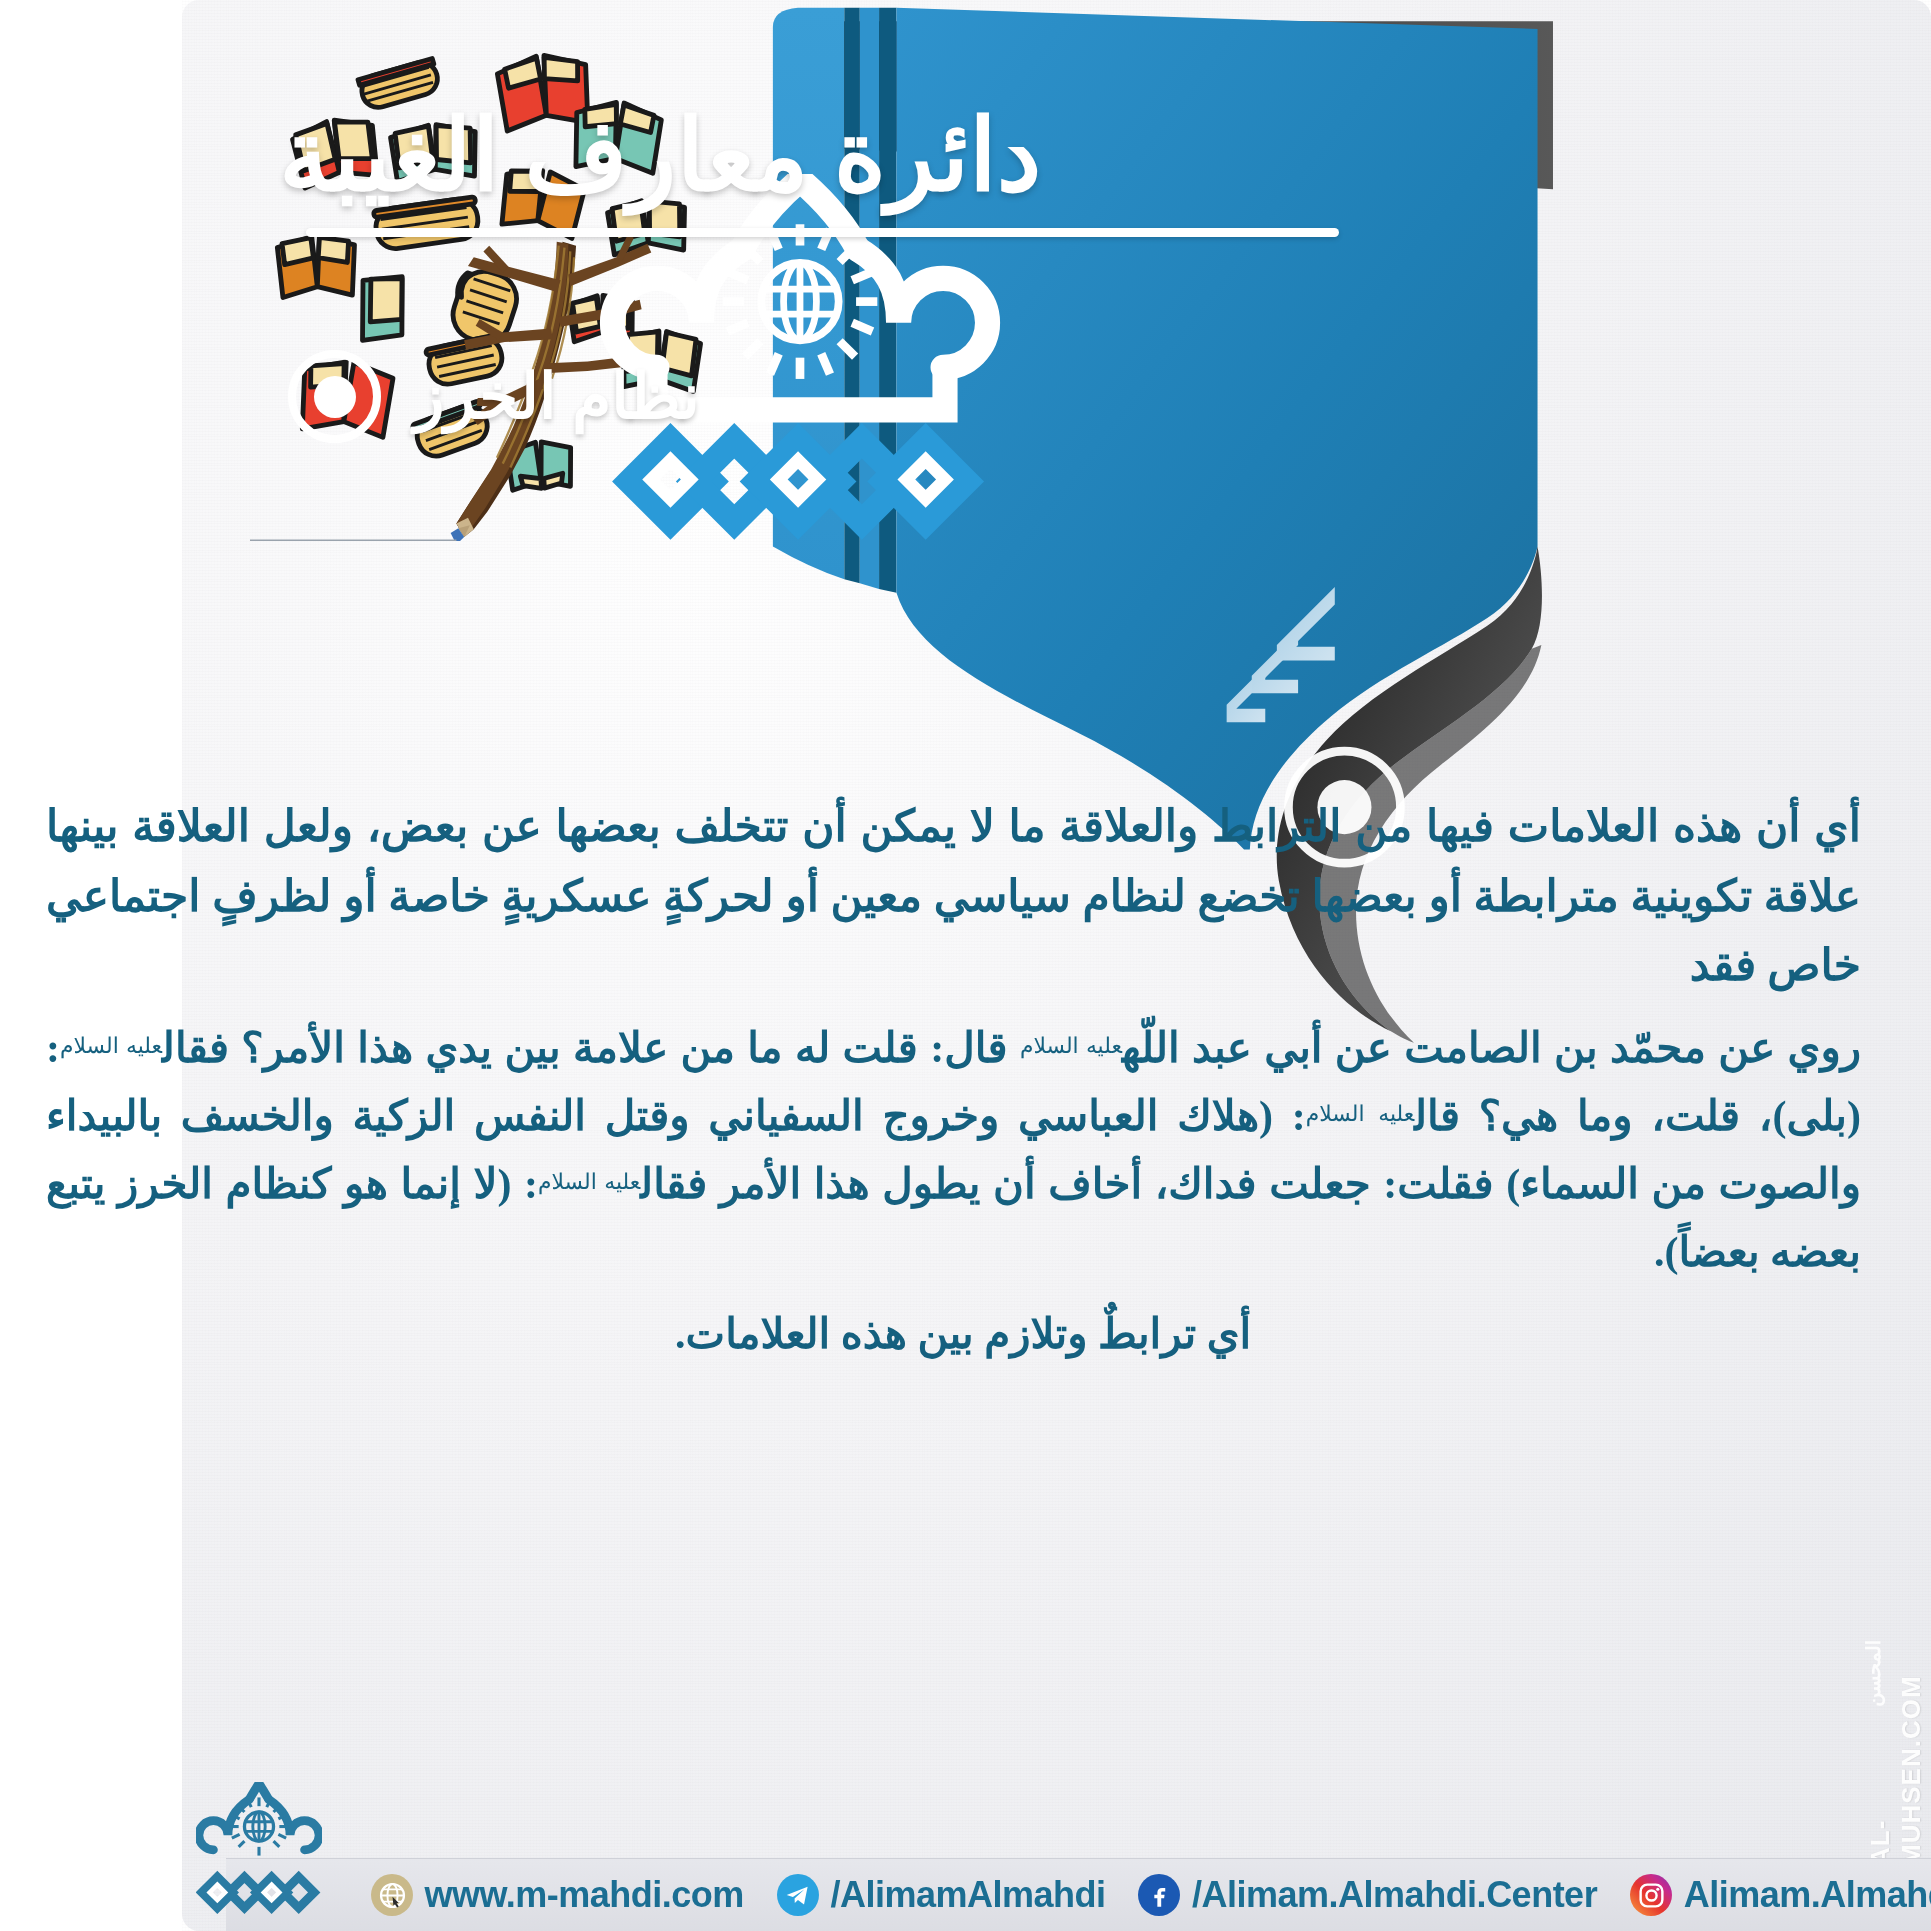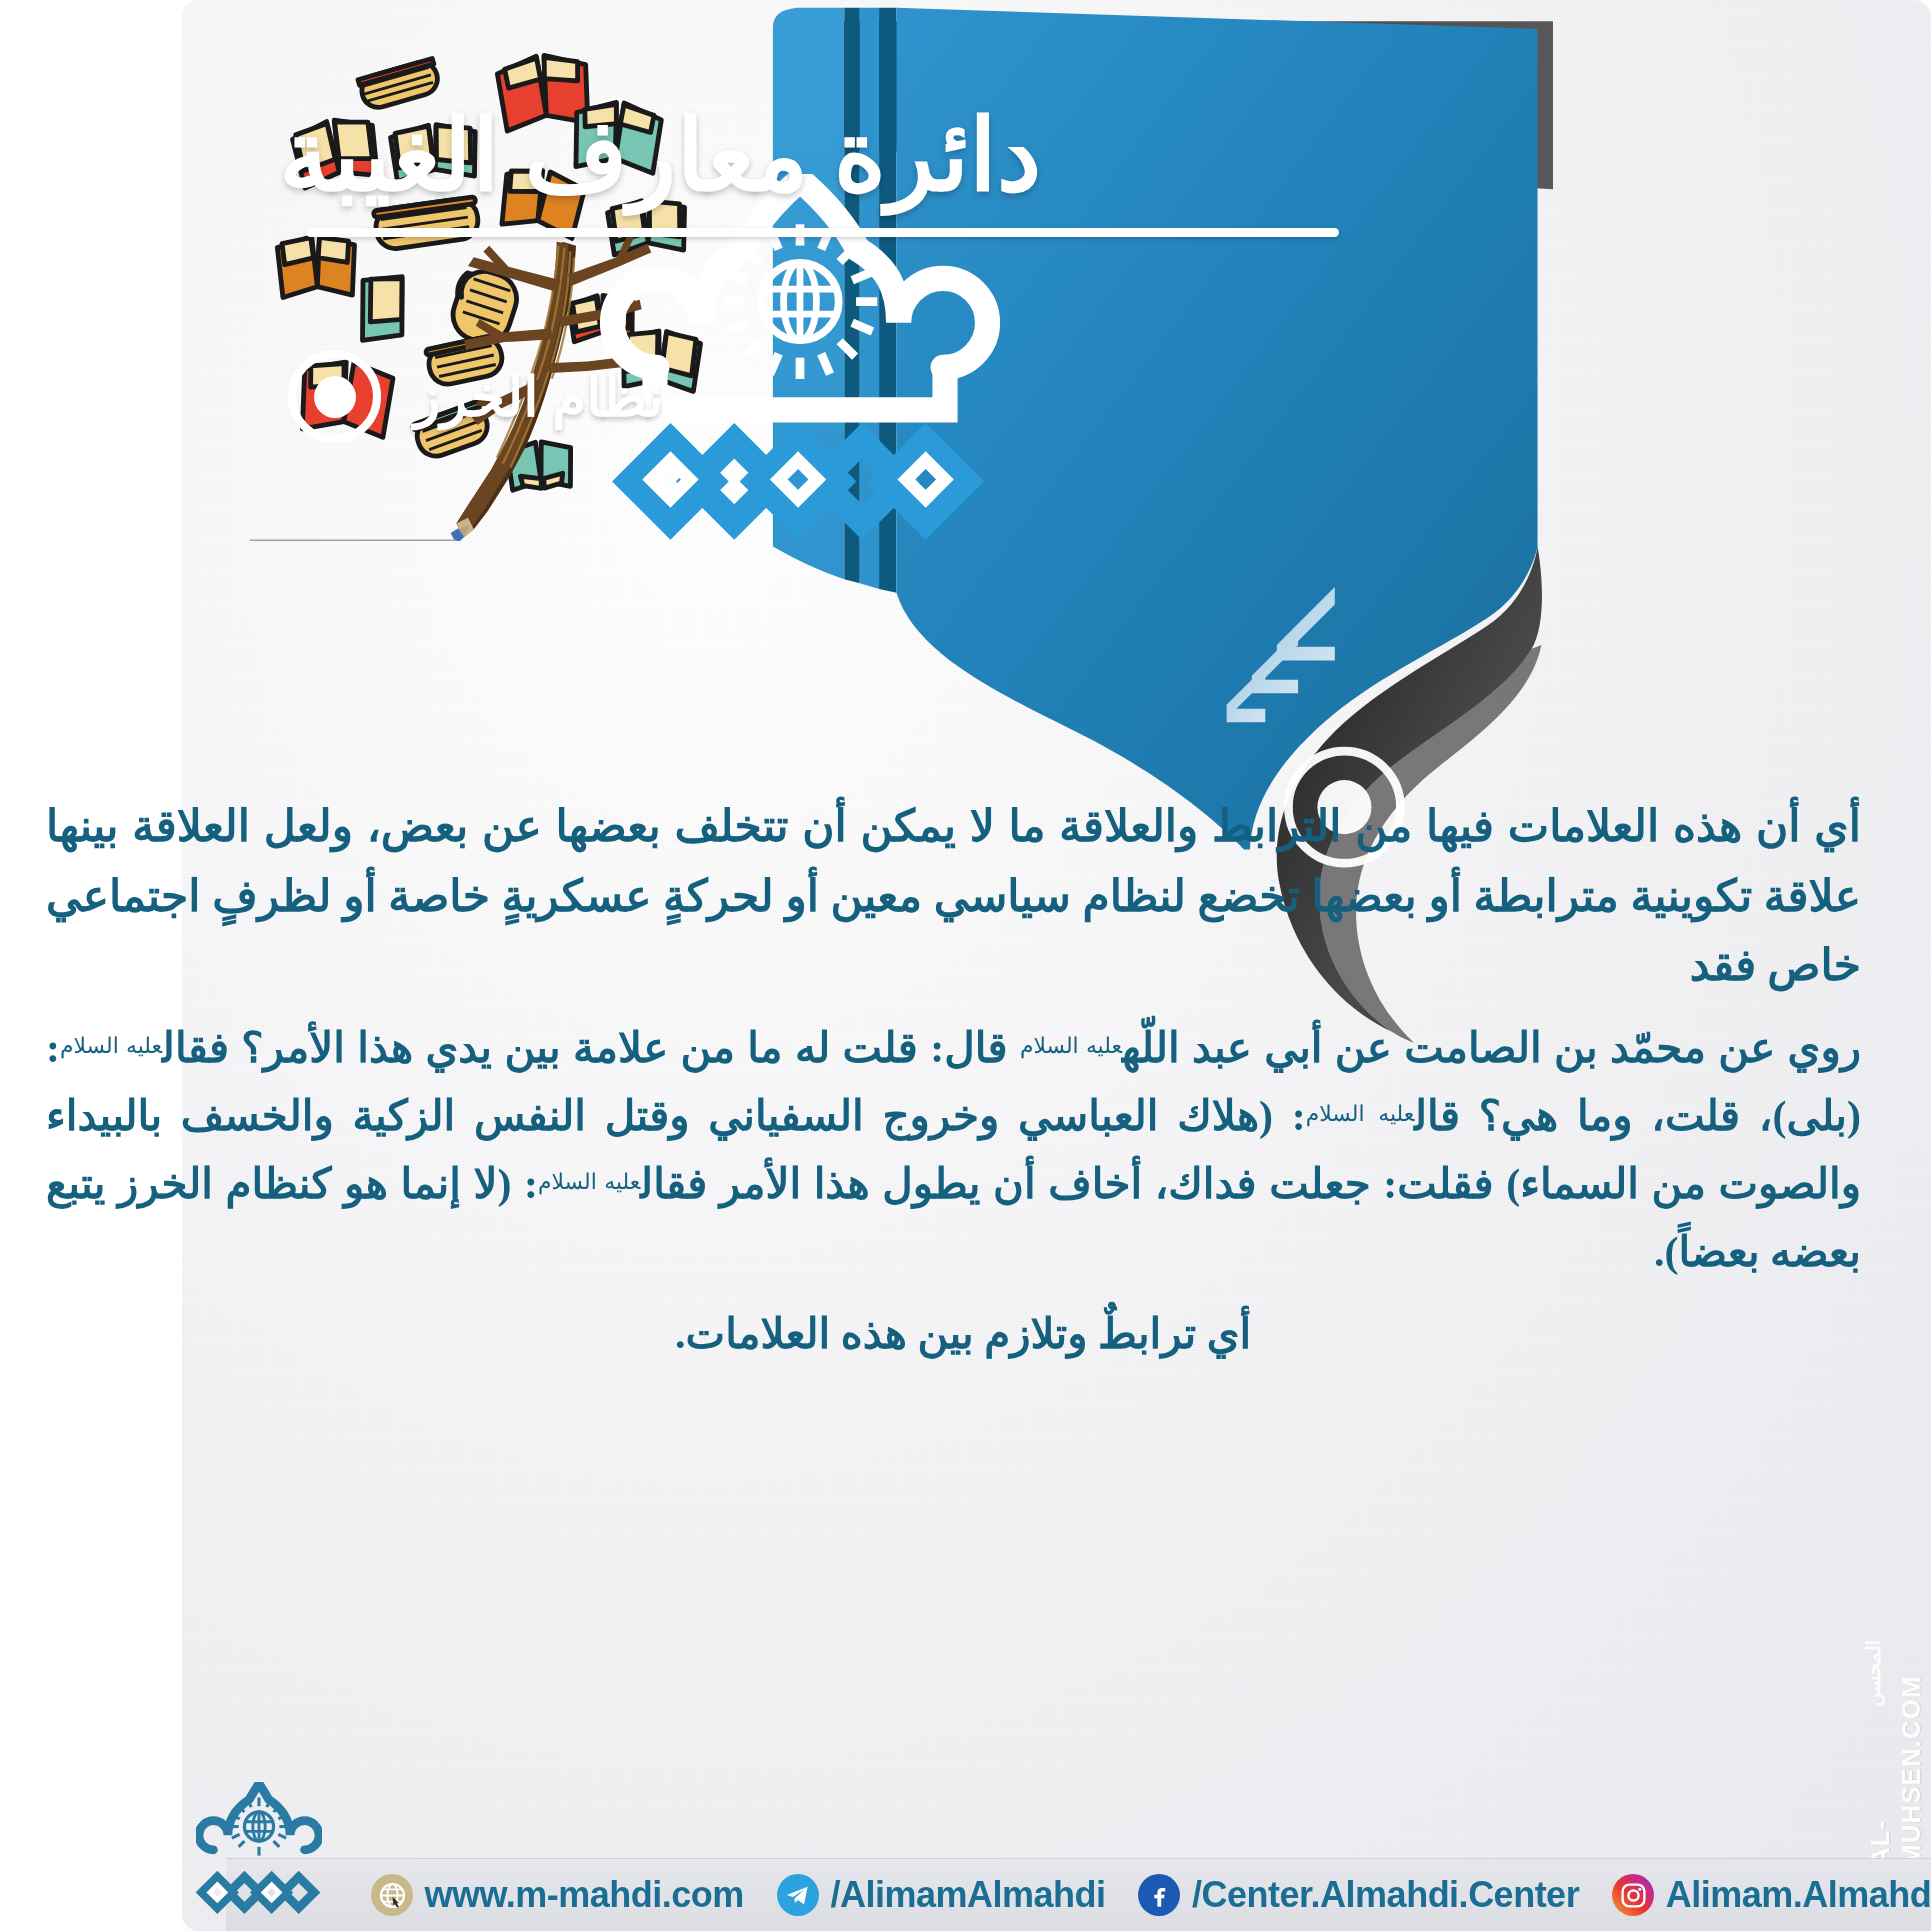--- a/index.html
+++ b/index.html
@@ -79,21 +79,21 @@
     z-index: 6;
     display: flex;
     flex-direction: row-reverse;
     align-items: center;
     justify-content: flex-start;
     gap: 33px;
     direction: rtl;
   }
   .banner-sub-text {
     color: #ffffff;
-    font-size: 55px;
+    font-size: 63px;
     font-weight: bold;
     text-shadow: 0 2.9px 5.8px rgba(0,0,0,0.20);
     font-family: "Liberation Serif", "DejaVu Serif", serif;
     white-space: nowrap;
   }
   .bullet-ring {
     width: 93px; height: 93px;
     border-radius: 50%;
     border: 8.7px solid #ffffff;
     display: flex; align-items: center; justify-content: center;
@@ -604,21 +604,21 @@
       </span>
       <span class="label">/AlimamAlmahdi</span>
     </div>
 
     <div class="social">
       <span class="ic ic-fb">
         <svg width="27" height="27" viewBox="0 0 24 24">
           <path d="M14.8 8.4h2.3V5.3h-2.8c-2.7 0-4.2 1.6-4.2 4.1v2H7.4v3.1h2.7V22h3.4v-7.5h2.6l.4-3.1h-3V9.6c0-.8.3-1.2 1.3-1.2z" fill="#ffffff"></path>
         </svg>
       </span>
-      <span class="label">/Center.Almahdi.Center</span>
+      <span class="label">/Alimam.Almahdi.Center</span>
     </div>
 
     <div class="social">
       <span class="ic ic-ig">
         <svg width="29" height="29" viewBox="0 0 24 24">
           <rect x="3" y="3" width="18" height="18" rx="5.4" fill="none" stroke="#ffffff" stroke-width="2"></rect>
           <circle cx="12" cy="12" r="4.2" fill="none" stroke="#ffffff" stroke-width="2"></circle>
           <circle cx="17.2" cy="6.8" r="1.3" fill="#ffffff"></circle>
         </svg>
       </span>

